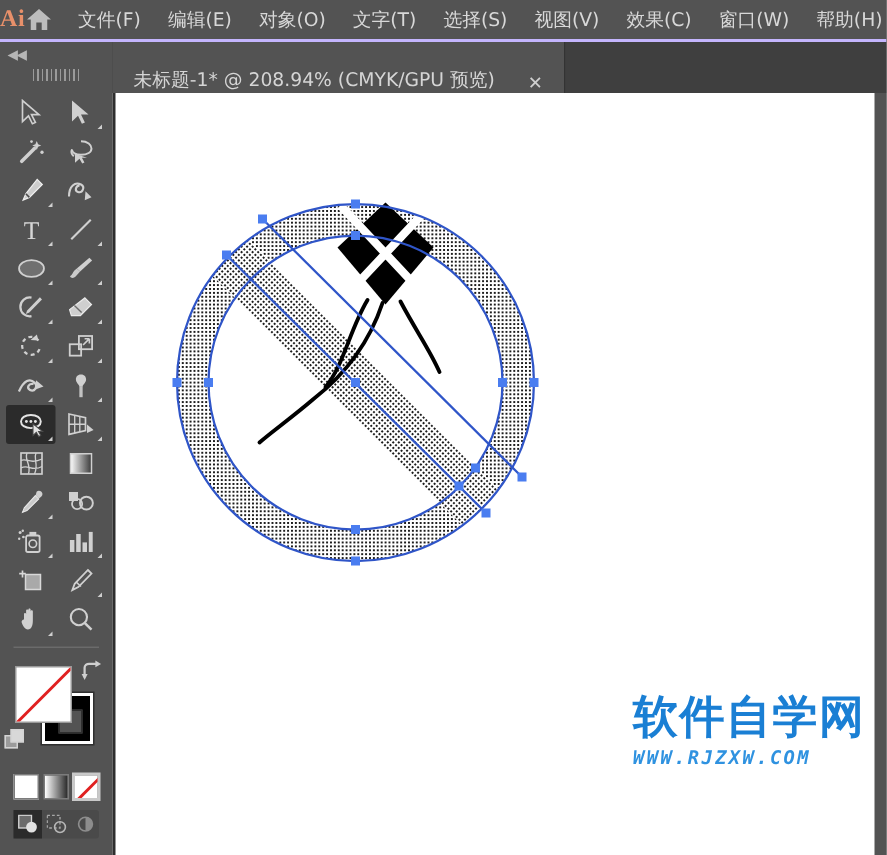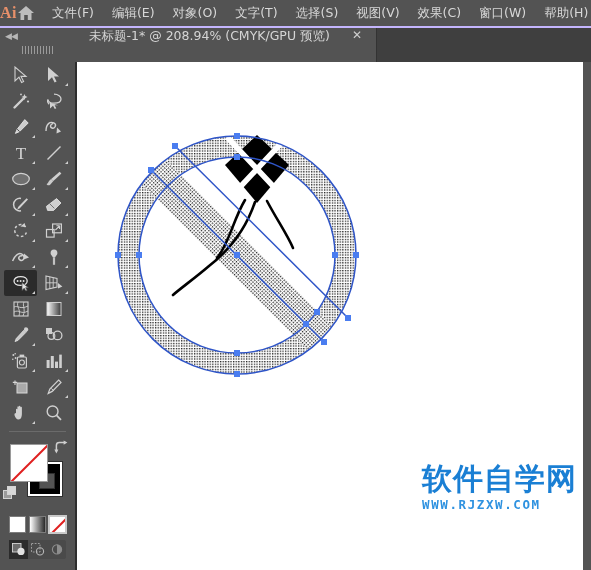--- a/index.html
+++ b/index.html
@@ -48,21 +48,21 @@
     color: #b6b6b6; font-size: 9px; letter-spacing: -1px;
   }
   #tool-grip {
     position: absolute; left: 22px; top: 18px;
     width: 32px; height: 8px;
     background: repeating-linear-gradient(90deg,#9a9a9a 0 1px,transparent 1px 3px);
   }
   #doc-tab {
     position: absolute; left: 75px; top: 0;
     height: 34px; background: #535353;
-    display: flex; align-items: flex-start;
+    display: flex; align-items: flex-end;
     padding: 0 0 0 14px;
     border-right: 1px solid #333;
   }
   #doc-tab-label {
     color: #d5d5d5; font-size: 12.5px;
     font-family: "DejaVu Sans", sans-serif;
     white-space: nowrap;
   }
   #doc-tab-close {
     color: #cfcfcf; font-size: 12px; font-weight: bold;
@@ -169,21 +169,21 @@
     user-select: none;
   }
   #wm-cn {
     color: #1a7fd4; font-size: 30px; font-weight: bold;
     font-family: "DejaVu Sans", sans-serif;
     letter-spacing: 1px; line-height: 1;
   }
   #wm-url {
     color: #2f92e0; font-size: 12.5px; font-weight: bold;
     font-family: "DejaVu Sans Mono", monospace;
-    letter-spacing: 1.6px; margin-top: 3px;
+    letter-spacing: 1.6px; margin-top: 3px; font-style: italic;
   }
 </style>
 </head>
 <body>
 
 <div id="app">
 
   <div id="menubar">
     <div id="ai-logo">Ai</div>
     <div id="home-btn">

